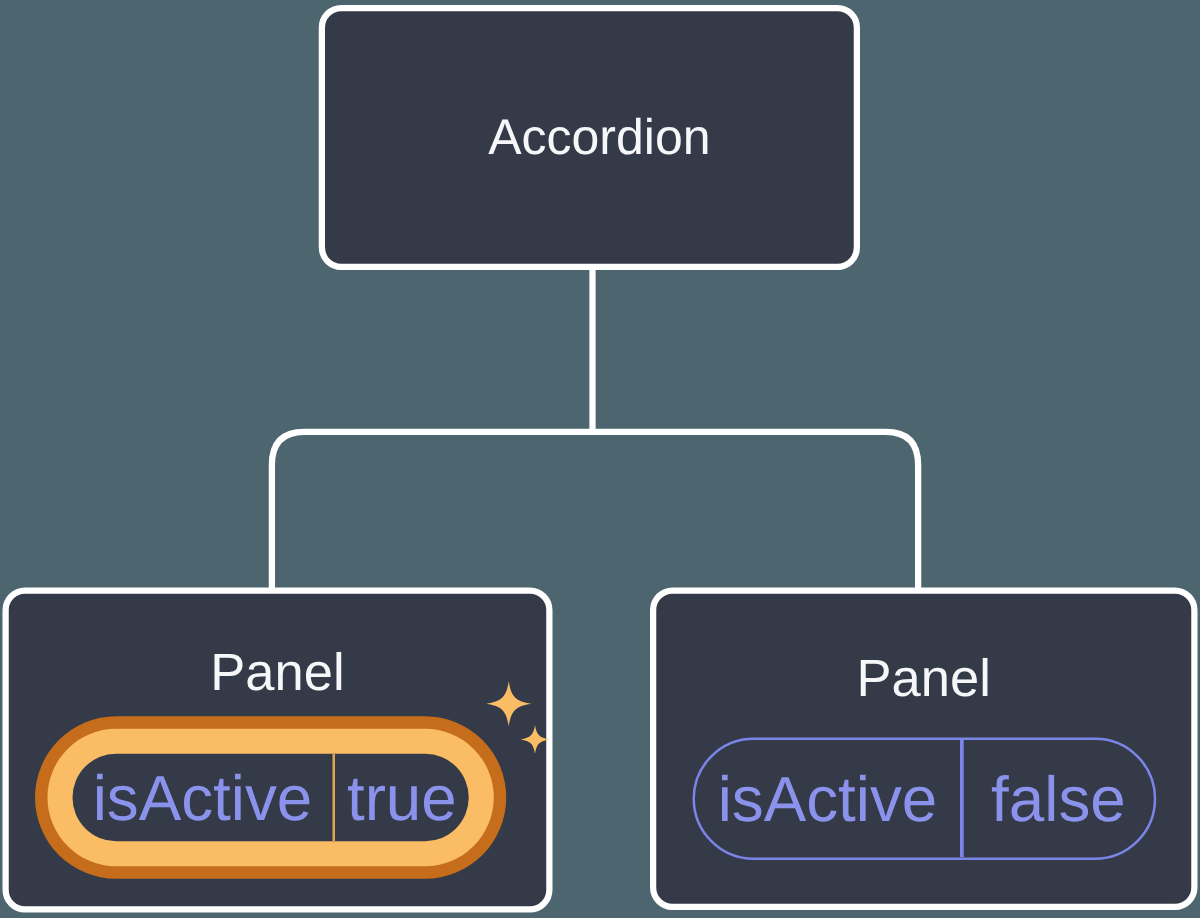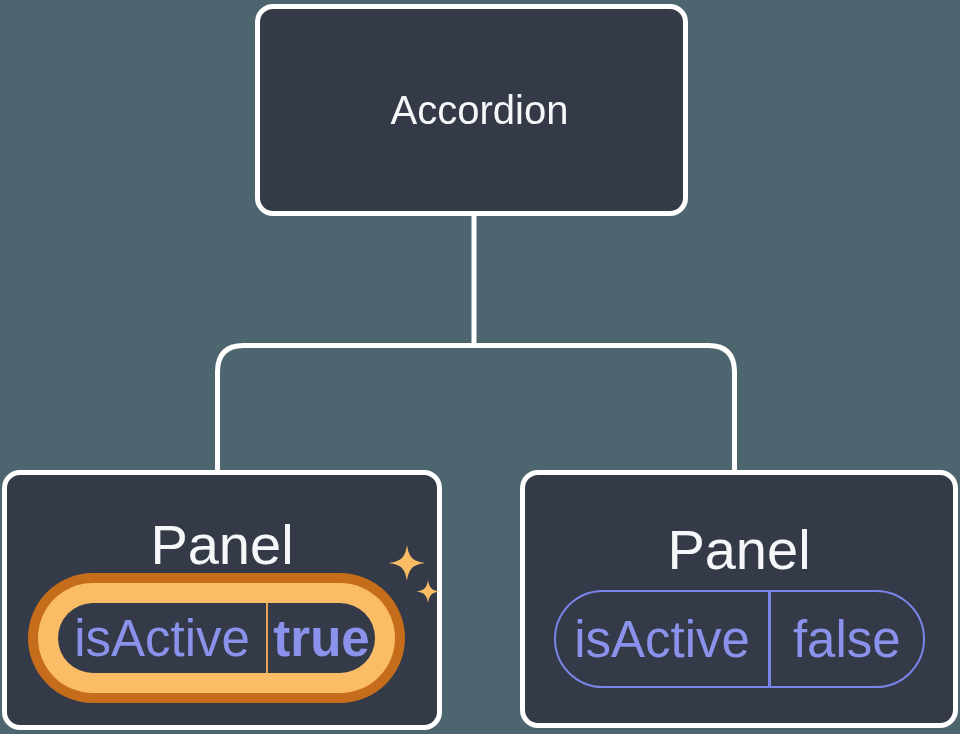--- a/index.html
+++ b/index.html
@@ -41,21 +41,21 @@
   }
   .root-node{
     left:255px;top:4px;width:433px;height:212px;
     display:flex;align-items:center;justify-content:center;
   }
   .root-node .node-label{position:static;}
   .panel-left{left:2px;top:470px;width:440px;height:260px;}
   .panel-right{left:520px;top:470px;width:438px;height:258px;}
   .panel-left  .panel-title{top:42px;}
   .panel-right .panel-title{top:47px;}
-  .panel-title{font-size:56px;}
+  .panel-title{font-size:42px;}
 
   
   .pill-active{
     position:absolute;left:28px;top:573px;
     width:377px;height:130px;
     border-radius:65px;
     background:var(--orange);
   }
   .pill-active .gold-ring{
     position:absolute;inset:10px;
@@ -68,21 +68,21 @@
     background:var(--node-fill);
     display:flex;align-items:stretch;
     overflow:hidden;
   }
   .pill-cell{
     display:flex;align-items:center;justify-content:center;
     color:var(--purple-text);
     font-size:51px;
   }
   .pill-inner .cell-name{width:208px;}
-  .pill-inner .cell-value{flex:1;font-weight:700;}
+  .pill-inner .cell-value{flex:1;font-weight:400;}
   .gold-divider{width:2px;background:var(--gold-divider);}
 
   
   .pill-inactive{
     position:absolute;left:554px;top:590px;
     width:371px;height:98px;
     border-radius:49px;
     border:2.5px solid var(--purple-border);
     box-sizing:border-box;
     display:flex;align-items:stretch;

